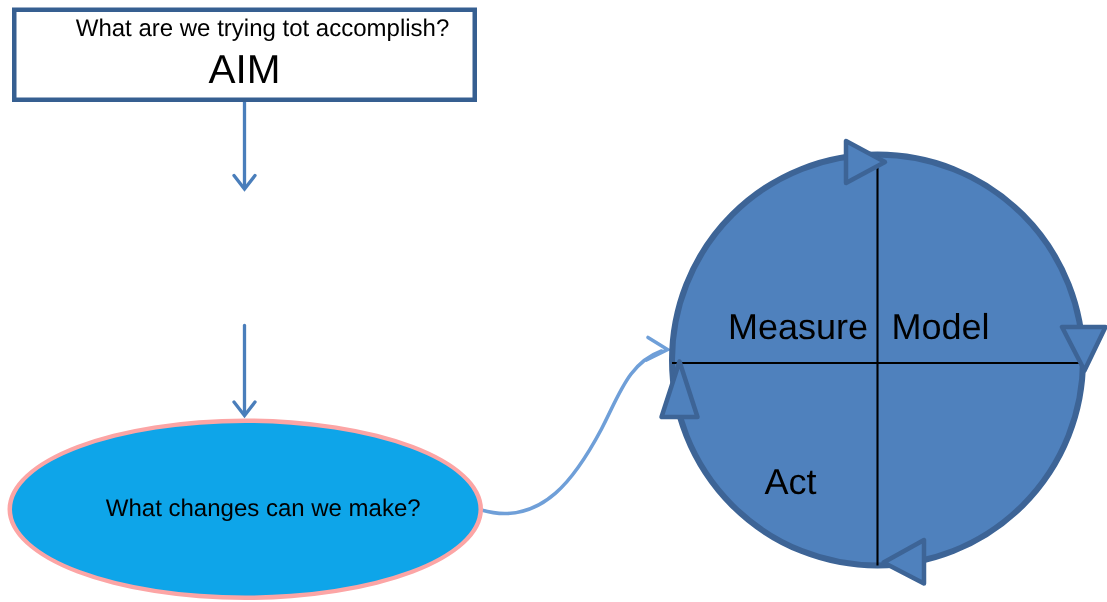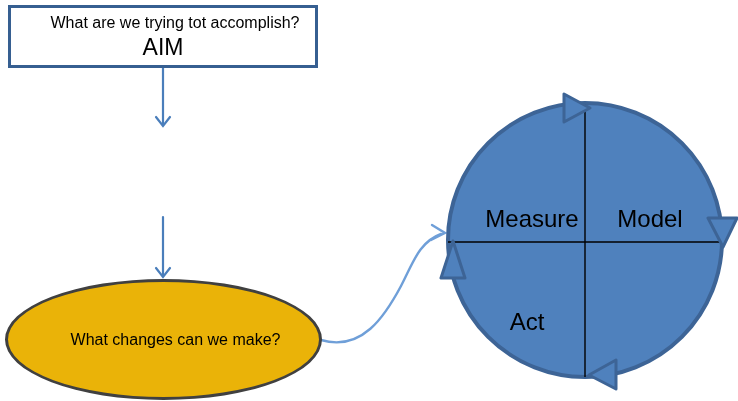--- a/index.html
+++ b/index.html
@@ -11,34 +11,34 @@
   svg.layer{z-index:1;}
   .shape-box{
     position:absolute;border:3px solid #365F91;background:#ffffff;
     display:flex;flex-direction:column;align-items:center;justify-content:center;
     text-align:center;z-index:2;box-sizing:border-box;
   }
   .aim-box{left:8px;top:5px;width:310px;height:63px;}
   .measures-box{left:22px;top:126px;width:285px;height:91px;}
   .ellipse{
     position:absolute;left:5px;top:279px;width:317px;height:121px;
-    border:3px solid #404040;border-radius:50%;background:#eab308;
+    border:3px solid #fca5a5;border-radius:50%;background:#0ea5e9;
     display:flex;flex-direction:column;align-items:center;justify-content:center;
     text-align:center;z-index:2;box-sizing:border-box;
   }
   .question{font-size:16px;line-height:1.25;margin-left:24px;}
-  .keyword{font-size:23px;line-height:1.15;margin-top:1px;}
+  .keyword{font-size:27px;line-height:1.15;margin-top:1px;}
   .ellipse .keyword{font-size:22px;}
   .quad-label{
     position:absolute;z-index:3;font-size:24px;transform:translate(-50%,-50%);
     white-space:nowrap;
     margin-top:27px;
   }
   .q-measure{left:532px;top:192px;}
-  .q-model{left:650px;top:192px;}
+  .q-model{left:627px;top:192px;}
   .q-act{left:527px;top:295px;}
   .q-deploy{left:653px;top:296px;}
 </style>
 </head>
 <body>
 
 <div class="stage">
 
   <svg class="layer" viewBox="0 0 738 401">
 

